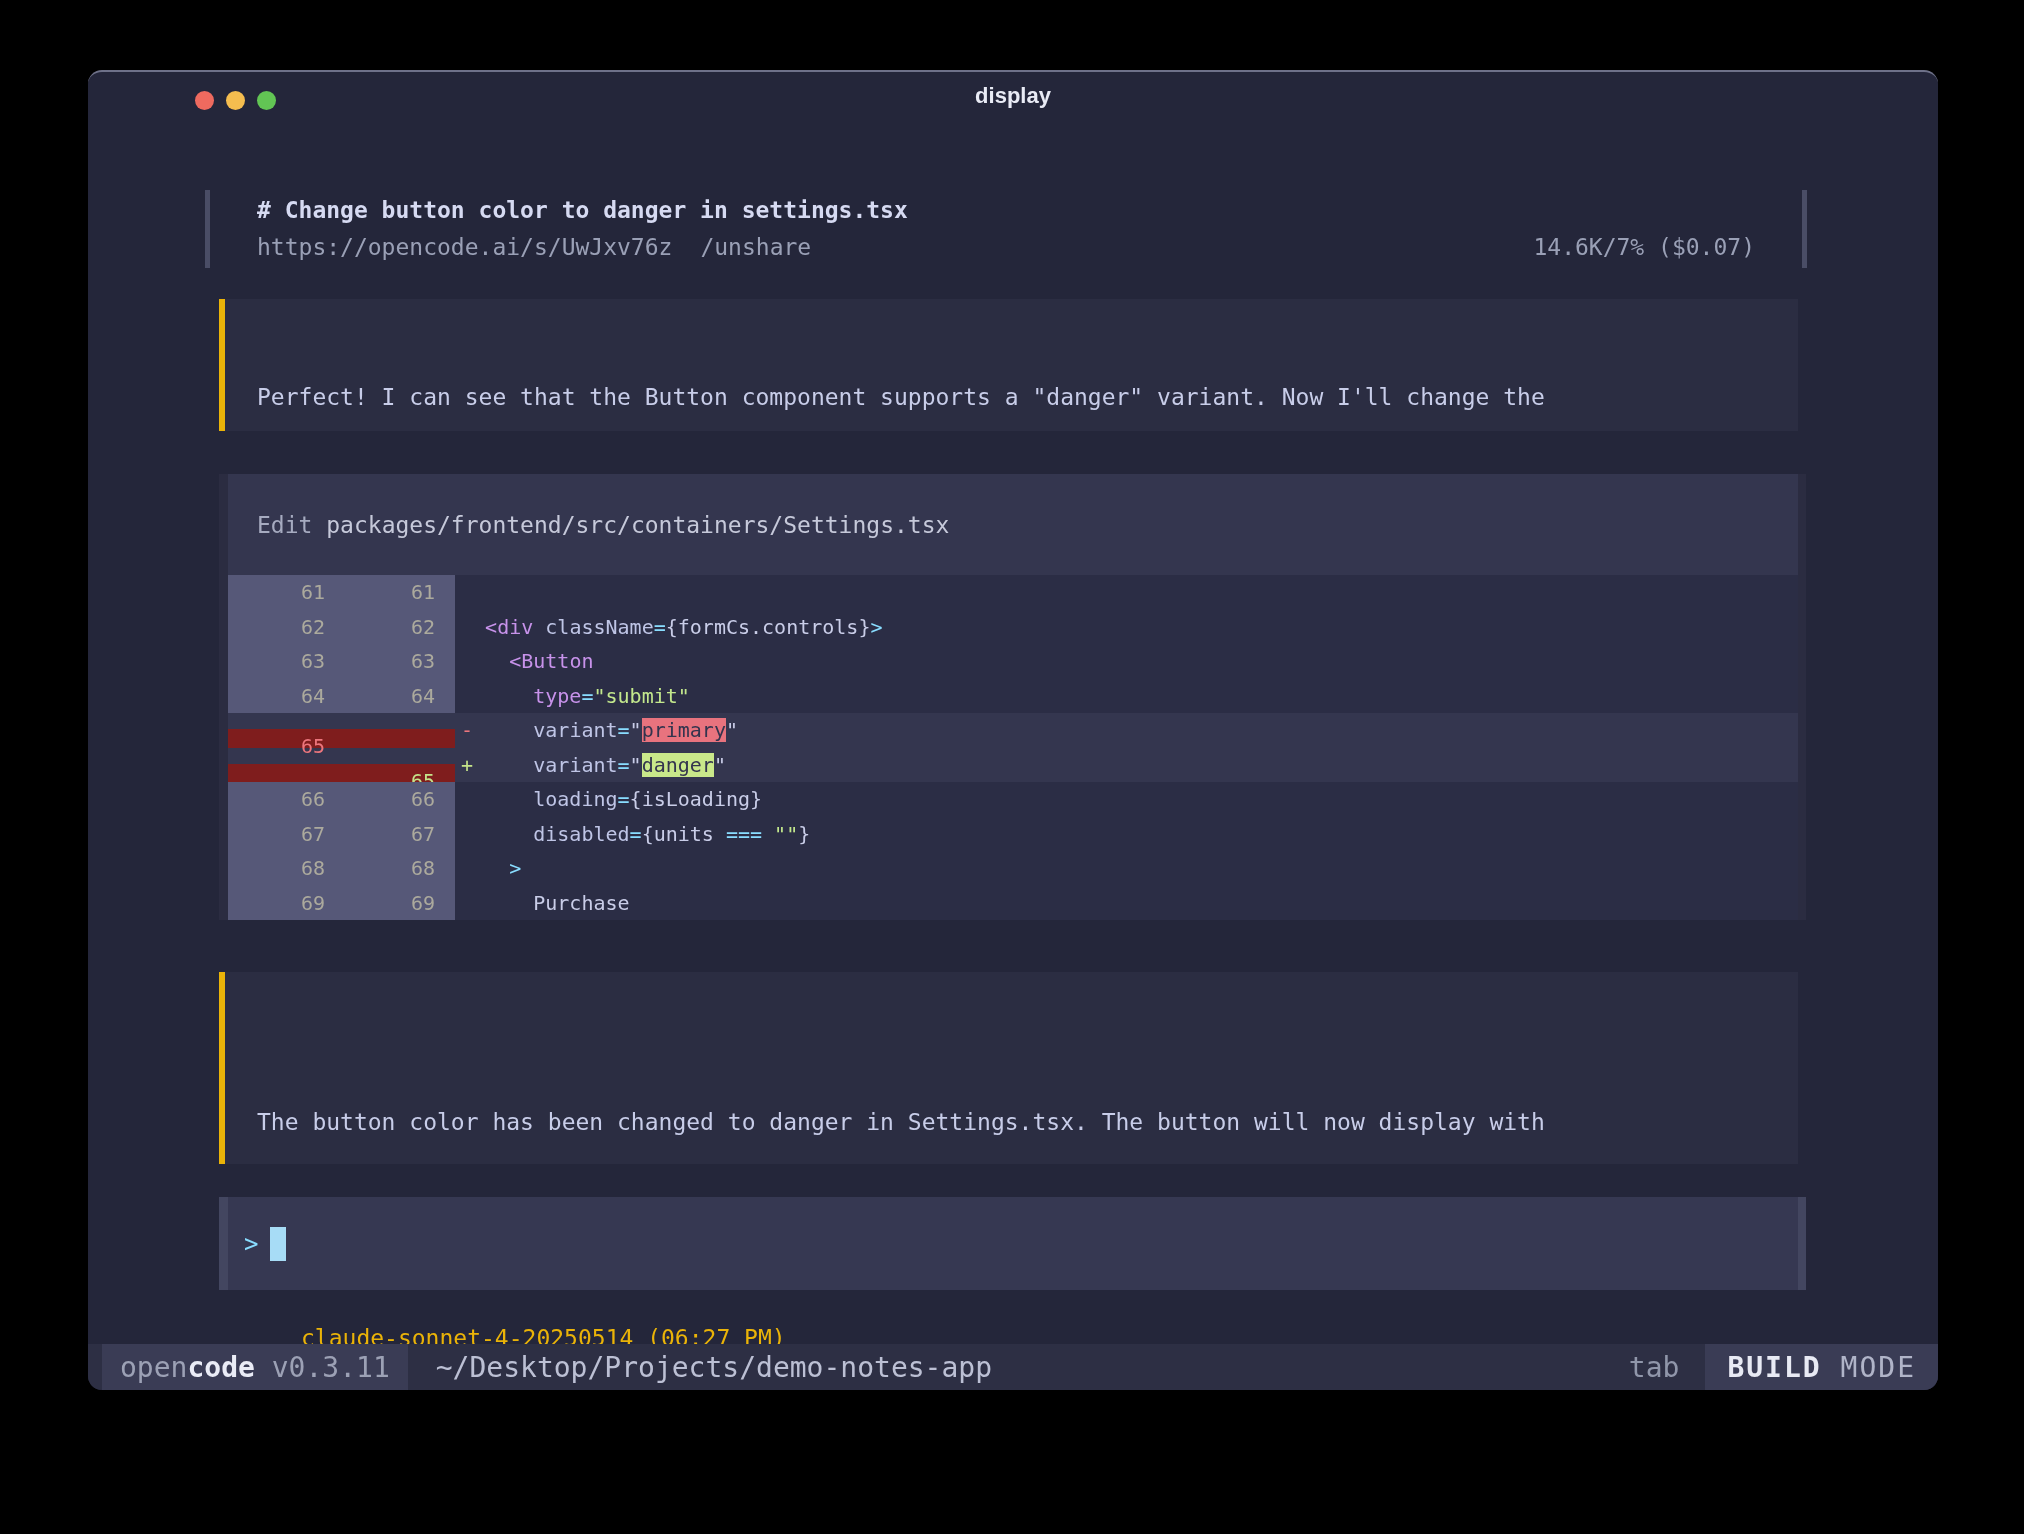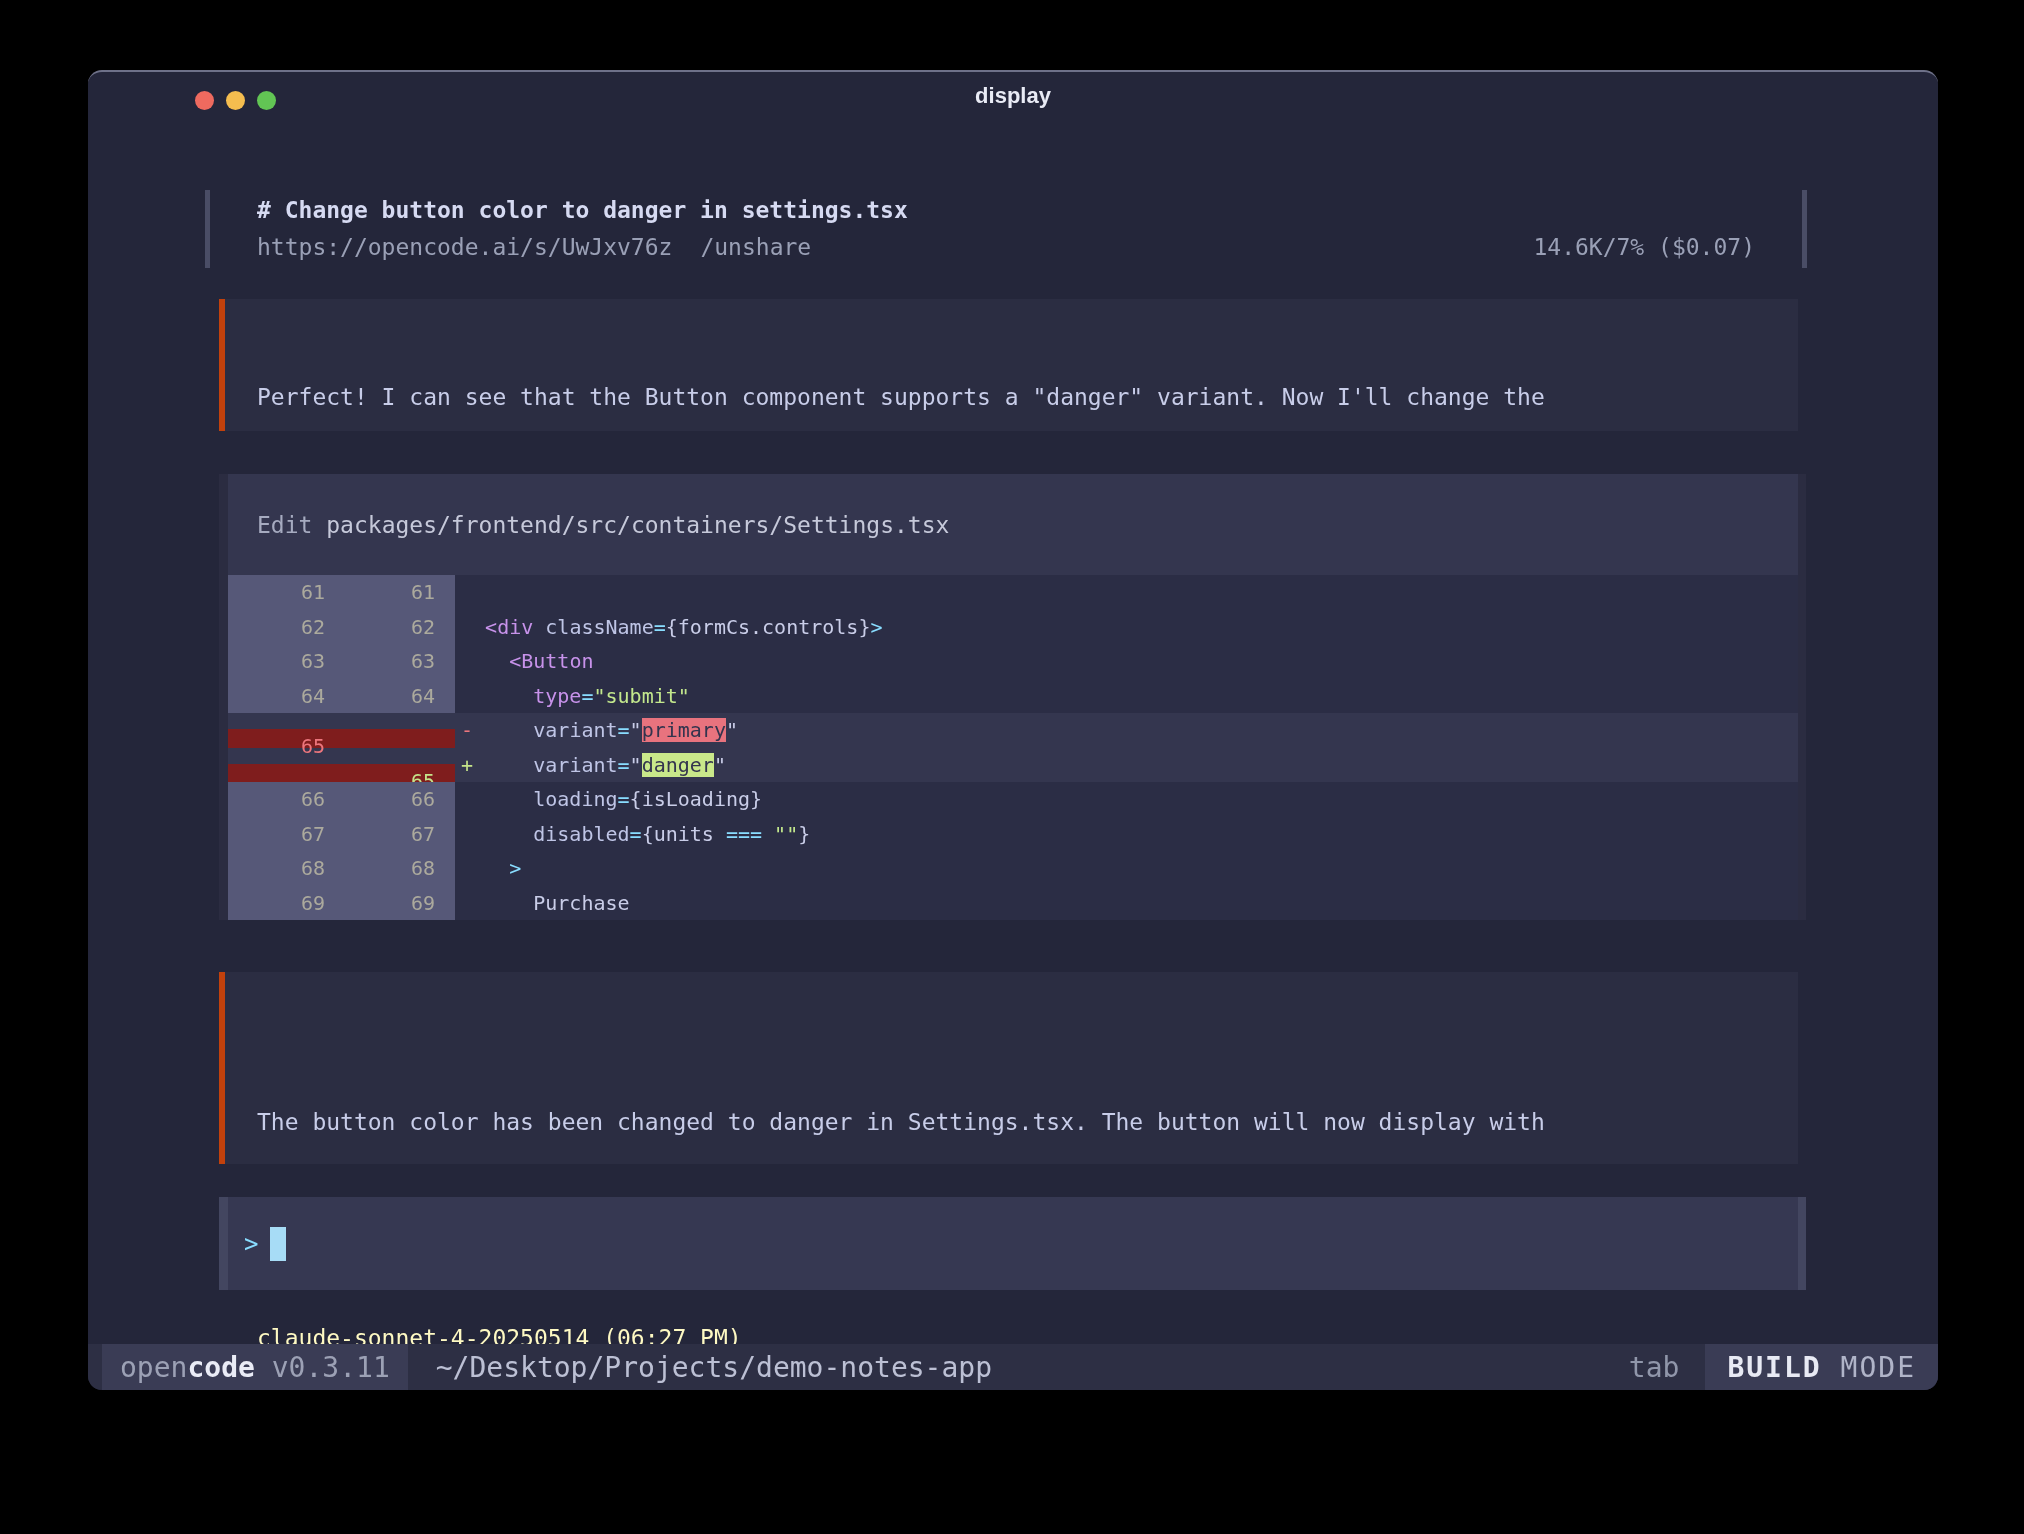--- a/index.html
+++ b/index.html
@@ -31,26 +31,26 @@
     padding:2px 47px 0 47px; font-size:23px; line-height:37px;
   }
   .header-title { color:#D6DAF2; font-weight:bold; white-space:pre; }
   .header-sub { display:flex; justify-content:space-between; color:#9AA0B6; white-space:pre; }
   .header-url-wrap { display:flex; }
   .header-unshare { margin-left:28px; }
 
   
   .msg {
     position:absolute; left:131px; width:1579px; background:#2B2D42;
-    border-left:6px solid #c2410c; padding-left:32px;
+    border-left:6px solid #eab308; padding-left:32px;
     font-size:23px; line-height:36px; color:#C8CDE9; white-space:pre;
   }
   .msg-1 { top:227px; height:132px; padding-top:8px; }
   .msg-2 { top:900px; height:192px; padding-top:60px; }
-  .msg-meta { color:#fef9c3; }
+  .msg-meta { color:#eab308;margin-left:44px; }
 
   
   .edit-block {
     position:absolute; left:131px; top:402px; width:1587px; height:446px;
     background:#34364F; border-left:9px solid #2B2C41; border-right:8px solid #2B2C41;
   }
   .edit-header {
     height:101px; display:flex; align-items:center; padding-left:29px;
     font-size:23px; white-space:pre;
   }

